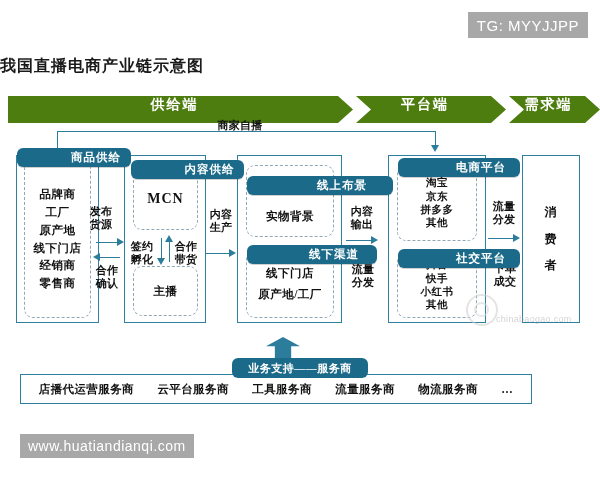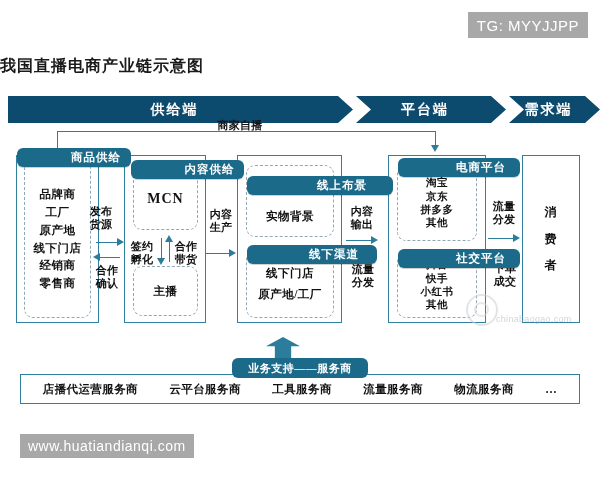--- a/index.html
+++ b/index.html
@@ -16,22 +16,22 @@
   .wm-top{right:12px;top:12px;height:26px;padding:0 9px;font-size:15px;}
   .wm-bot{left:20px;top:434px;height:24px;padding:0 8px;font-size:14px;}
 
   
   .title{position:absolute;left:0;top:56px;width:600px;
     font-size:16px;font-weight:bold;color:#1a1a1a;letter-spacing:1px;
     font-family:"DejaVu Serif",serif;}
 
   
   .band{position:absolute;left:8px;top:96px;height:27px;}
-  .seg{position:absolute;top:0;height:27px;background:#0c4a6e;
-       display:flex;align-items:center;justify-content:center;
+  .seg{position:absolute;top:0;height:27px;background:#4d7c0f;
+       display:flex;justify-content:center;
        color:#fff;font-weight:bold;font-size:14px;letter-spacing:2px;}
   .seg.s1{left:0;width:345px;clip-path:polygon(0 0,330px 0,345px 50%,330px 100%,0 100%);}
   .seg.s2{left:348px;width:150px;clip-path:polygon(0 0,135px 0,150px 50%,135px 100%,0 100%,15px 50%);}
   .seg.s3{left:501px;width:91px;clip-path:polygon(0 0,76px 0,91px 50%,76px 100%,0 100%,15px 50%);}
   .seg span{transform:translateX(-6px);}
 
   
   .outer{position:absolute;border:1.4px solid #2f7f9e;background:#fff;box-sizing:border-box;}
   .inner{position:absolute;border:1.3px dashed #8fa8b5;border-radius:9px;box-sizing:border-box;
          display:flex;flex-direction:column;align-items:center;justify-content:center;}
@@ -61,21 +61,21 @@
 
   
   .vtext{position:absolute;display:flex;flex-direction:column;align-items:center;
          justify-content:center;font-size:12px;font-weight:bold;color:#111;line-height:2.2;
          letter-spacing:1px;}
 
   
   .support-pill{position:absolute;left:232px;top:358px;width:136px;height:20px;
      background:#1b6a8a;border-radius:6px;color:#fff;display:flex;align-items:center;
      justify-content:center;font-weight:bold;font-size:11px;letter-spacing:.5px;z-index:5;}
-  .support-box{position:absolute;left:20px;top:374px;width:560px;height:30px;
+  .support-box{position:absolute;left:20px;top:374px;width:512px;height:30px;
      border:1.4px solid #2f7f9e;background:#fff;box-sizing:border-box;
      display:flex;align-items:center;justify-content:space-around;padding:0 6px;}
   .support-box div{font-size:11.5px;font-weight:bold;color:#111;letter-spacing:.4px;}
   .fatarrow{position:absolute;left:266px;top:337px;width:34px;height:22px;
      background:#2b7d9b;clip-path:polygon(50% 0,100% 42%,74% 42%,74% 100%,26% 100%,26% 42%,0 42%);}
 
   
   .logo-wm{position:absolute;left:466px;top:292px;width:132px;height:40px;opacity:.55;}
   .logo-wm .cn{position:absolute;left:30px;top:0px;font-size:17px;font-weight:bold;
       color:#b9b9b9;letter-spacing:1px;font-family:"DejaVu Serif",serif;}

